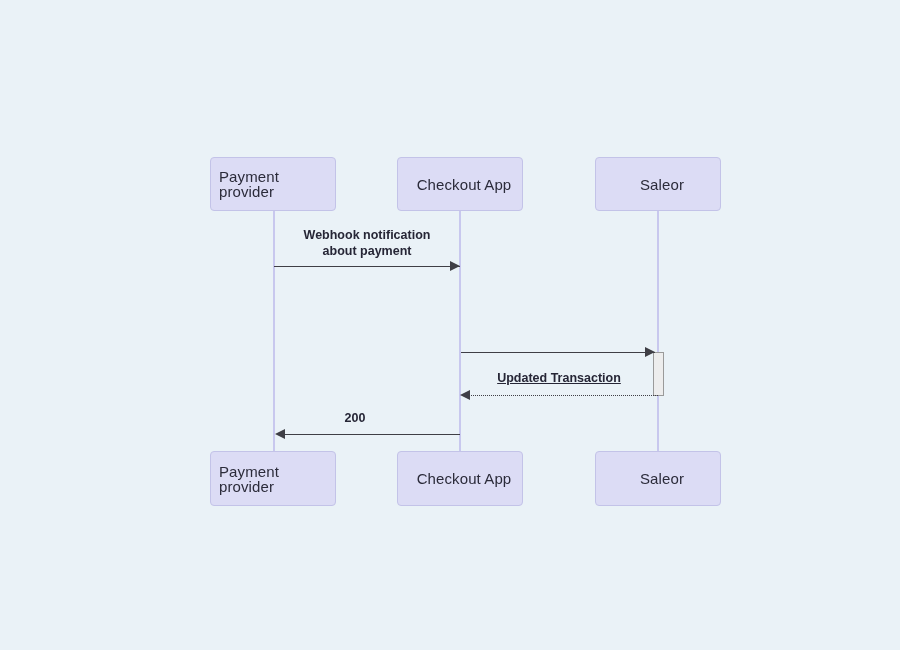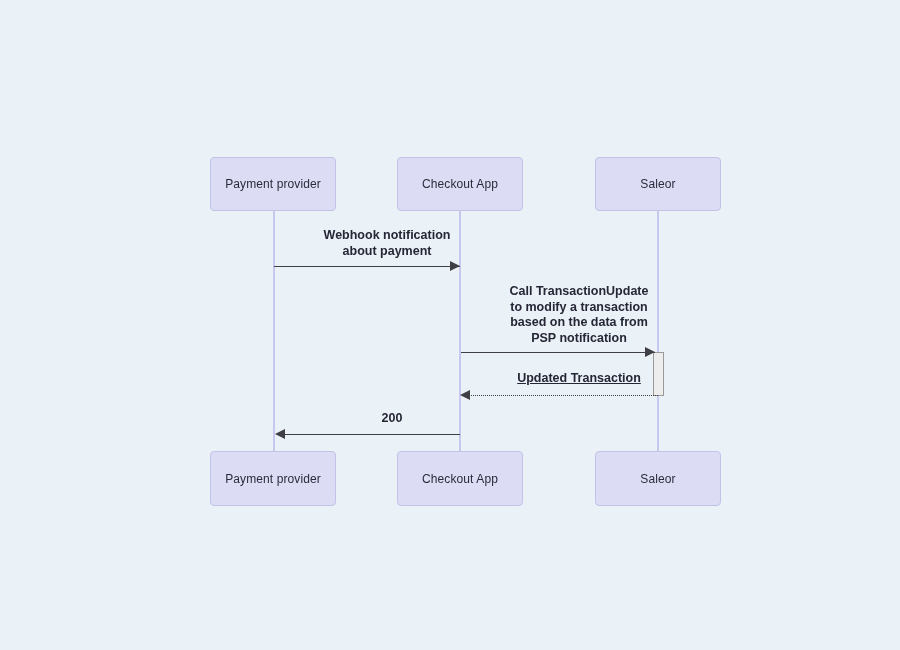--- a/index.html
+++ b/index.html
@@ -14,24 +14,25 @@
   
   .participant{
     position:absolute;
     background:#dcdcf5;
     border:1px solid #c3c3e8;
     border-radius:4px;
     display:flex;align-items:center;justify-content:center;
     box-sizing:border-box;
   }
   .participant span{
-    font-size:12px;
+    font-size:15px;
     color:#2b2b3a;
     letter-spacing:.1px;
     line-height:1;
+    margin-left:8px;
   }
 
   
   .lifeline{
     position:absolute;
     width:2px;
     background:#c8c8ee;
   }
 
   
@@ -62,21 +63,20 @@
 
   
   .msg-label{
     position:absolute;
     text-align:center;
     font-size:12.5px;
     font-weight:bold;
     color:#262636;
     line-height:15.5px;
     white-space:pre-line;
-    margin-left:20px;
   }
 </style>
 </head>
 <body>
 
 <div id="diagram">
 
   <div class="lifeline" style="left:273px;top:211px;height:240px;"></div>
   <div class="lifeline" style="left:459px;top:211px;height:240px;"></div>
   <div class="lifeline" style="left:657px;top:211px;height:240px;"></div>
@@ -91,32 +91,28 @@
     <span>Saleor</span>
   </div>
 
   <div class="activation" style="left:653px;top:352px;width:11px;height:44px;"></div>
 
   <div class="msg-label" style="left:276px;top:228px;width:182px;">Webhook notification
 about payment</div>
   <div class="msg-line" style="left:274px;top:266px;width:186px;"></div>
   <div class="arrowhead right" style="left:450px;top:261px;"></div>
 
-  <div class="msg-label" style="left:462px;top:284px;width:194px;">Call TransactionUpdate
-to modify a transaction
-based on the data from
-PSP notification</div>
   <div class="msg-line" style="left:461px;top:352px;width:194px;"></div>
   <div class="arrowhead right" style="left:645px;top:347px;"></div>
 
   <div class="msg-label" style="left:462px;top:371px;width:194px;text-decoration:underline;">Updated Transaction</div>
   <div class="msg-line dotted" style="left:468px;top:395px;width:190px;"></div>
   <div class="arrowhead left" style="left:460px;top:390px;"></div>
 
-  <div class="msg-label" style="left:281px;top:411px;width:182px;">200</div>
+  <div class="msg-label" style="left:264px;top:411px;width:182px;">200</div>
   <div class="msg-line" style="left:284px;top:434px;width:176px;"></div>
   <div class="arrowhead left" style="left:275px;top:429px;"></div>
 
   <div class="participant" style="left:210px;top:451px;width:126px;height:55px;">
     <span>Payment provider</span>
   </div>
   <div class="participant" style="left:397px;top:451px;width:126px;height:55px;">
     <span>Checkout App</span>
   </div>
   <div class="participant" style="left:595px;top:451px;width:126px;height:55px;">

